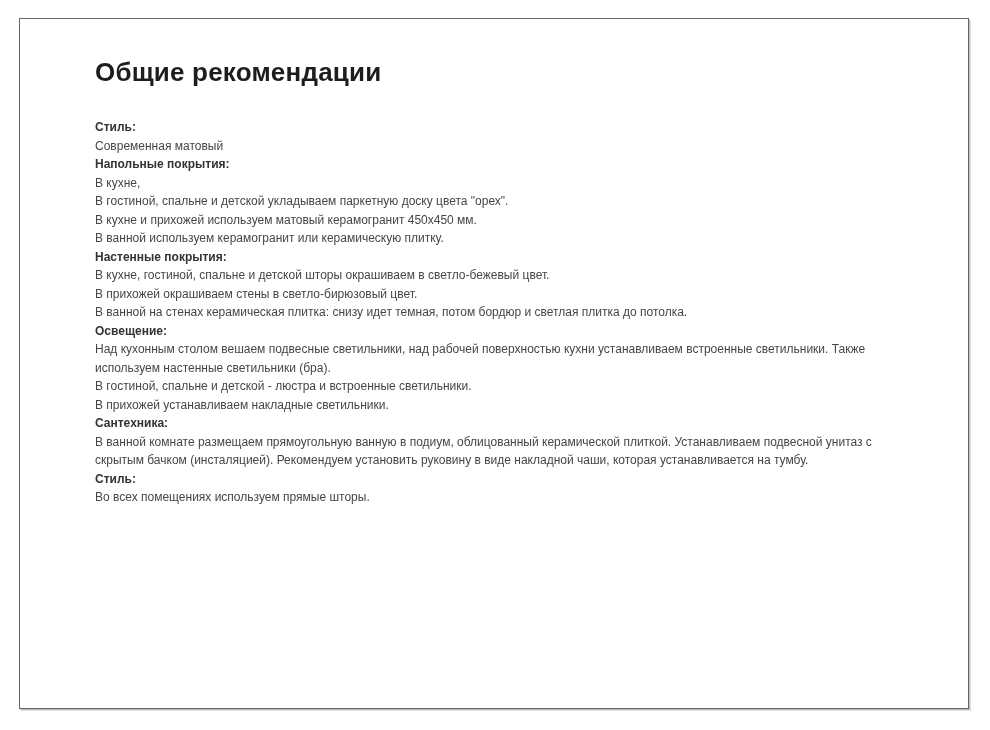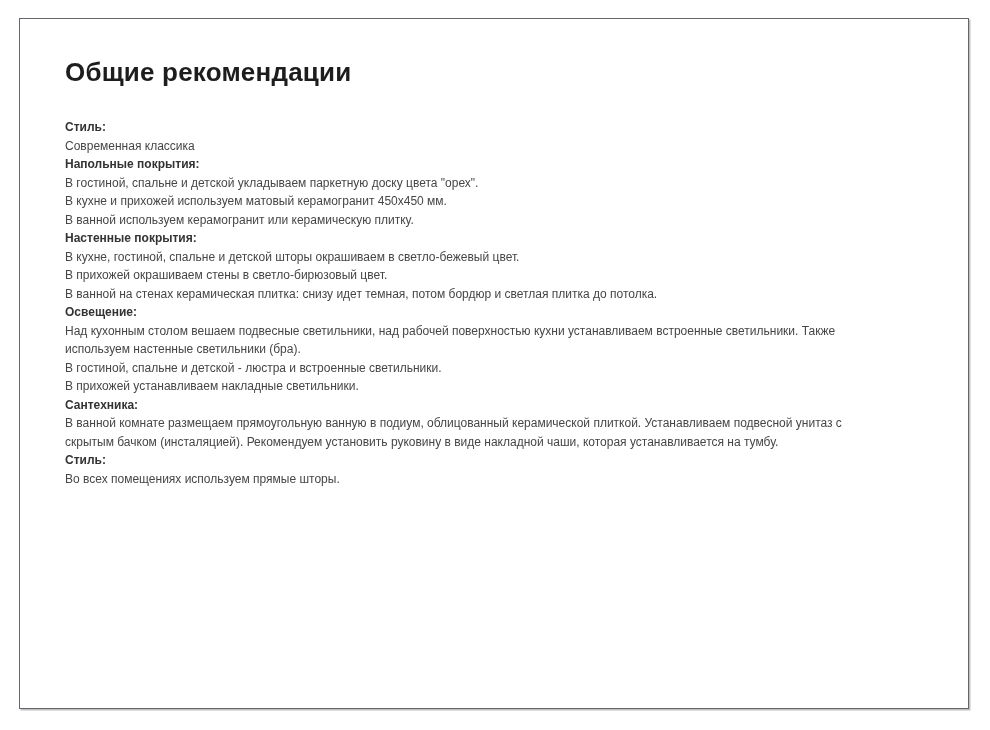--- a/index.html
+++ b/index.html
@@ -14,21 +14,21 @@
   .page-card {
     position: absolute;
     left: 19px;
     top: 18px;
     width: 950px;
     height: 691px;
     box-sizing: border-box;
     background: #ffffff;
     border: 1px solid #63666b;
     box-shadow: 1.5px 1.5px 0 rgba(130,130,130,0.5);
-    padding: 36px 80px 0 45px;
+    padding: 36px 80px 0 75px;
     overflow: hidden;
   }
   .page-title {
     margin: 0 0 29px 0;
     font-size: 26px;
     line-height: 34px;
     font-weight: 700;
     color: #1d1d1d;
     letter-spacing: 0.2px;
   }
@@ -50,24 +50,25 @@
   }
 </style>
 </head>
 <body>
 
 <div class="page-card">
   <h1 class="page-title">Общие рекомендации</h1>
   <div id="sections-container">
       <div class="section">
         <div class="section-heading">Стиль:</div>
-        <div class="section-line">Современная классика</div>
+        <div class="section-line">Современная матовый</div>
       </div>
       <div class="section">
         <div class="section-heading">Напольные покрытия:</div>
+        <div class="section-line">В кухне,</div>
         <div class="section-line">В гостиной, спальне и детской укладываем паркетную доску цвета "орех".</div>
         <div class="section-line">В кухне и прихожей используем матовый керамогранит 450х450 мм.</div>
         <div class="section-line">В ванной используем керамогранит или керамическую плитку.</div>
       </div>
       <div class="section">
         <div class="section-heading">Настенные покрытия:</div>
         <div class="section-line">В кухне, гостиной, спальне и детской шторы окрашиваем в светло-бежевый цвет.</div>
         <div class="section-line">В прихожей окрашиваем стены в светло-бирюзовый цвет.</div>
         <div class="section-line">В ванной на стенах керамическая плитка: снизу идет темная, потом бордюр и светлая плитка до потолка.</div>
       </div>

